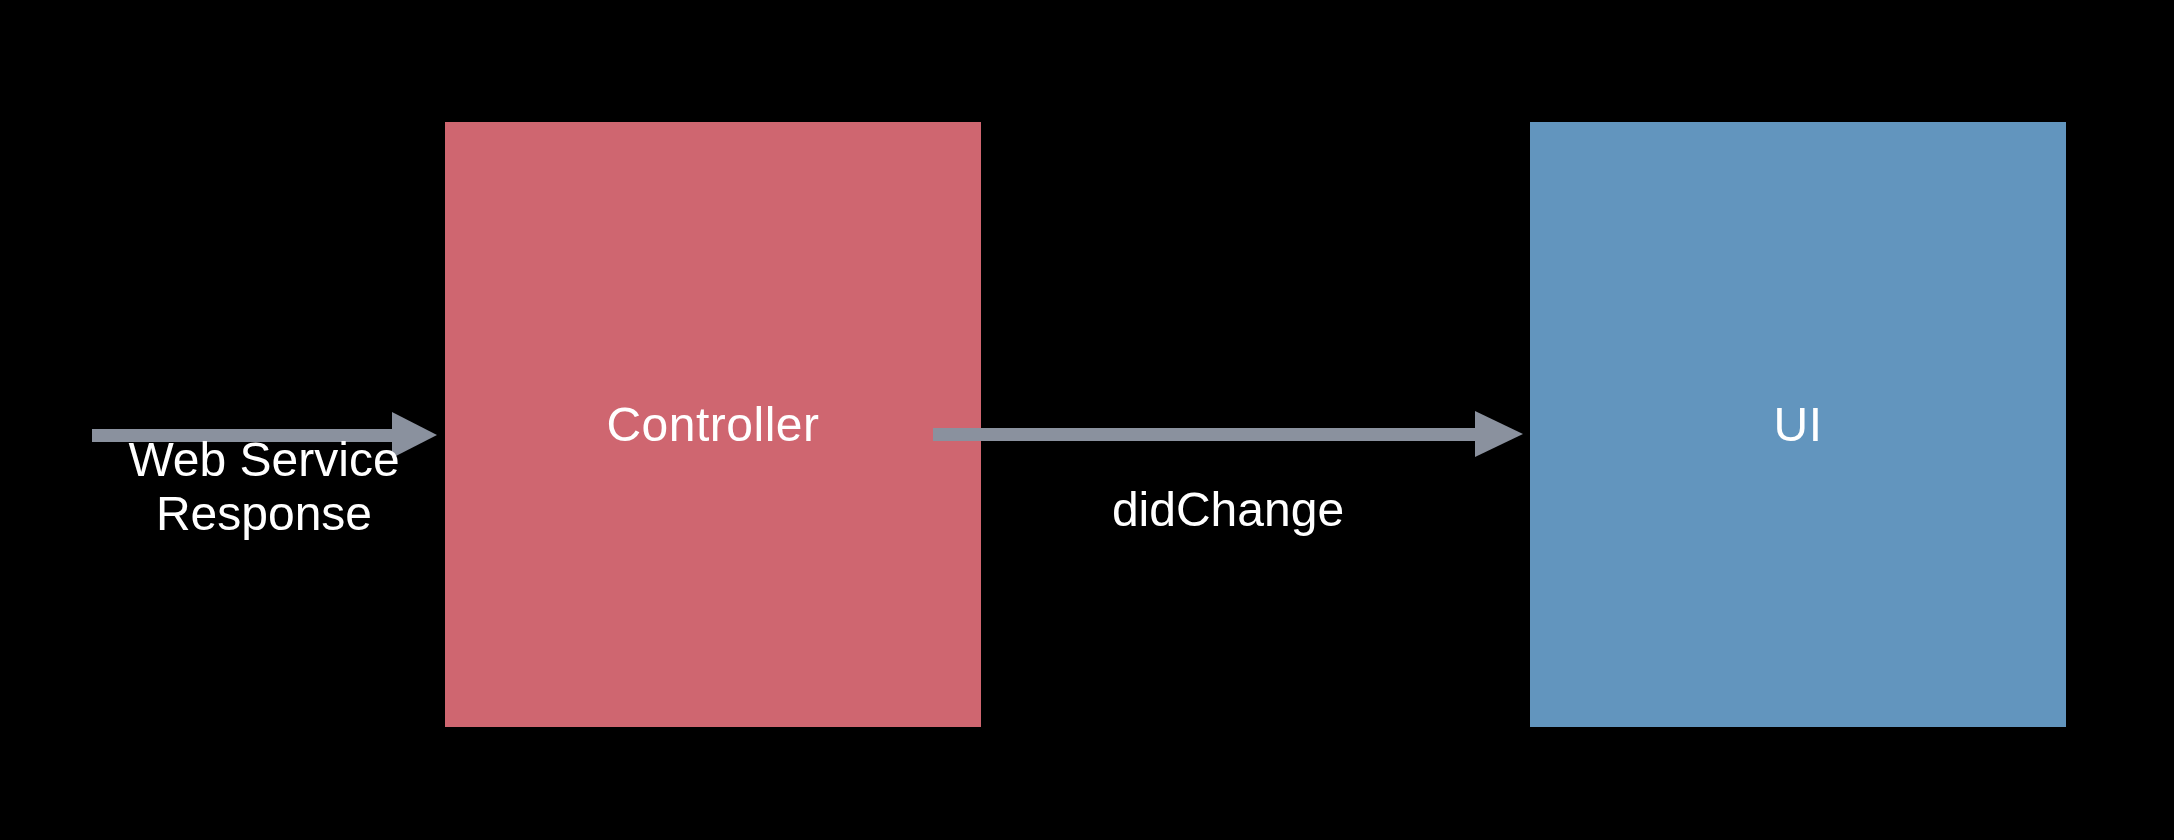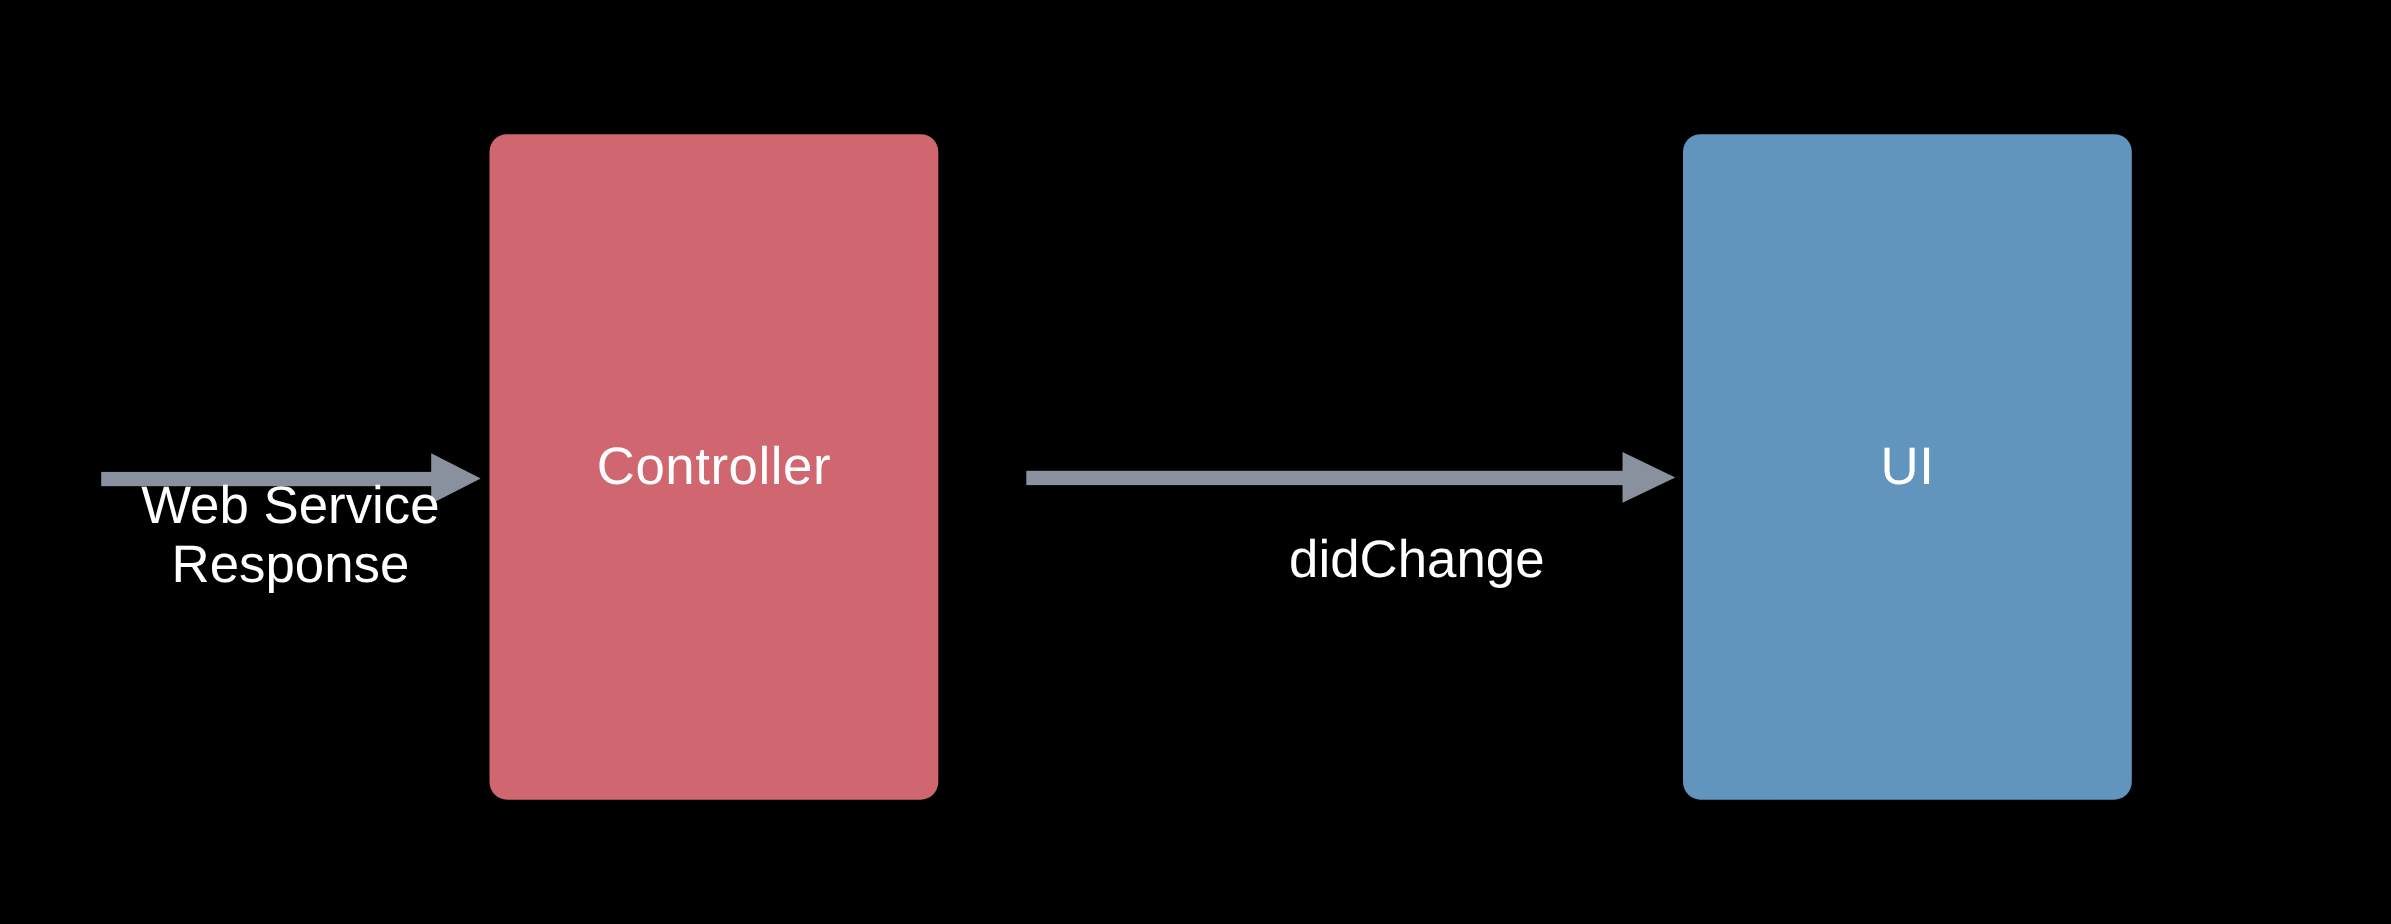--- a/index.html
+++ b/index.html
@@ -11,26 +11,25 @@
     position: relative;
     width: 2174px;
     height: 840px;
     background: #000000;
     overflow: hidden;
     font-family: "Liberation Sans", "DejaVu Sans", sans-serif;
   }
   .node {
     position: absolute;
     top: 122px;
-    width: 408px;
+    width: 536px;
     height: 605px;
     display: flex;
     align-items: center;
     justify-content: center;
-    border-radius: 16px;
   }
   .node-controller { left: 445px; }
   .node-ui { left: 1530px; }
   .node-label {
     font-size: 48px;
     font-weight: 400;
     letter-spacing: 0.5px;
     color: #FFFFFF;
     text-align: center;
   }
@@ -52,21 +51,21 @@
   .edge-label {
     position: absolute;
     transform: translateX(-50%);
     font-size: 48px;
     line-height: 54px;
     color: #FFFFFF;
     text-align: center;
     white-space: pre-line;
   }
   .label-web-service { left: 264px;  top: 433px; }
-  .label-did-change  { left: 1288px; top: 483px; }
+  .label-did-change  { left: 1228px; top: 483px; }
 </style>
 </head>
 <body>
 
 <div class="canvas" style="background: rgb(0, 0, 0);">
 
   <div>
     <div class="arrow-shaft shaft-1" style="background: rgb(138, 145, 158);"></div>
     <div class="arrow-head head-1" style="border-left-color: rgb(138, 145, 158);"></div>
   </div>

